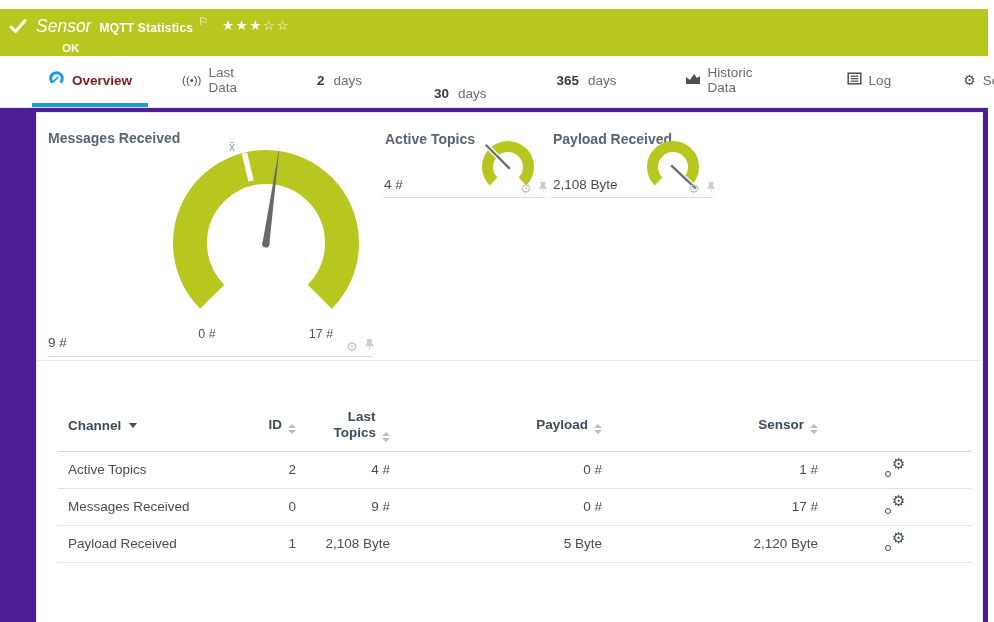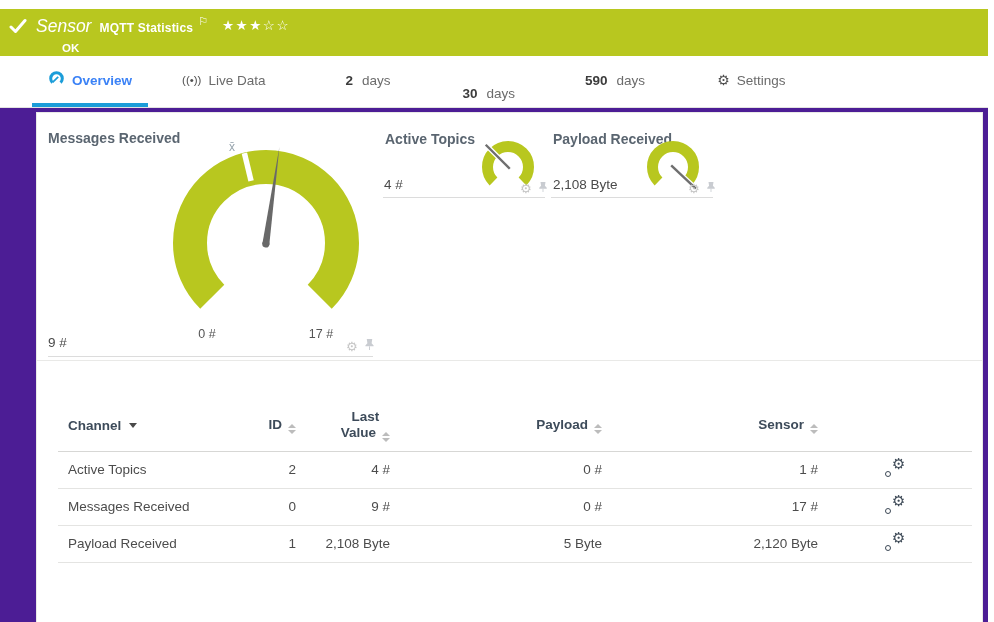--- a/index.html
+++ b/index.html
@@ -17,21 +17,21 @@
   .stars { margin-left:14px; font-size:13.5px; letter-spacing:1.5px; position:relative; top:-2px;
            font-family:"DejaVu Sans", sans-serif; }
   .status-ok { position:absolute; left:62px; top:33px; font-size:11.5px; font-weight:700; }
 
   
   .tabs { position:absolute; left:0; top:57px; width:988px; height:51px; background:#fff;
           display:flex; align-items:stretch; padding-left:32px; border-bottom:1px solid #e2e2e0; }
   .tab { display:flex; align-items:center; gap:7px; padding:0 16px; font-size:13.5px; color:#6b6b6b;
          cursor:pointer; border-bottom:4px solid transparent; }
   .tab .num { font-weight:700; color:#3c3c3c; margin-right:2px; }
-  .tab.active { color:#3b82f6; font-weight:700; border-bottom-color:#1b9dd9; }
+  .tab.active { color:#7f1d1d; font-weight:700; border-bottom-color:#1b9dd9; }
   .tab-live   { margin-left:18px; }
   .tab-d2     { margin-left:48px; }
   .tab-d30    { margin-left:40px;margin-top:27px; }
   .tab-d365   { margin-left:38px; }
   .tab-hist   { margin-left:36px; }
   .tab-log    { margin-left:62px; }
   .tab-set    { margin-left:40px; }
   .glyph-icon { font-family:"DejaVu Sans", sans-serif; font-size:14px; color:#4f4f4f; }
   .broadcast  { font-size:11.5px; color:#4f4f4f; letter-spacing:0; }
 
@@ -96,33 +96,52 @@
       <span>
         <svg width="17" height="17" viewBox="0 0 17 17">
             <path d="M4.4,12.6 A5.8,5.8 0 1 1 12.6,12.6" fill="none" stroke="#1b9dd9" stroke-width="3"></path>
             <line x1="10.2" y1="6.8" x2="4.6" y2="12.4" stroke="#1b9dd9" stroke-width="1.7"></line>
           </svg>
       </span>
       <span>Overview</span>
     </div>
     <div class="tab tab-live">
       <span class="broadcast">((•))</span>
-      <span>Live Data</span>
+      <span>Last Data</span>
     </div>
     <div class="tab tab-d2">
       <span class="num">2</span>
       <span>days</span>
     </div>
     <div class="tab tab-d30">
       <span class="num">30</span>
       <span>days</span>
     </div>
     <div class="tab tab-d365">
-      <span class="num">590</span>
+      <span class="num">365</span>
       <span>days</span>
+    </div>
+    <div class="tab tab-hist">
+      <span>
+        <svg width="16" height="14" viewBox="0 0 16 14">
+            <polygon points="1,12 1,5 5,8 9,2 12,6 15,4 15,12" fill="#4f4f4f"></polygon>
+          </svg>
+      </span>
+      <span>Historic Data</span>
+    </div>
+    <div class="tab tab-log">
+      <span>
+        <svg width="15" height="13" viewBox="0 0 15 13">
+            <rect x="1.2" y="1.2" width="12.6" height="10.6" fill="none" stroke="#4f4f4f" stroke-width="1.5"></rect>
+            <line x1="3.5" y1="4.2" x2="11.5" y2="4.2" stroke="#4f4f4f" stroke-width="1.2"></line>
+            <line x1="3.5" y1="6.7" x2="11.5" y2="6.7" stroke="#4f4f4f" stroke-width="1.2"></line>
+            <line x1="3.5" y1="9.2" x2="11.5" y2="9.2" stroke="#4f4f4f" stroke-width="1.2"></line>
+          </svg>
+      </span>
+      <span>Log</span>
     </div>
     <div class="tab tab-set">
       <span class="glyph-icon">⚙</span>
       <span>Settings</span>
     </div>
   </nav>
 
   <div class="content">
 
     <section class="card card-gauges">
@@ -206,21 +225,21 @@
           </colgroup>
         <thead>
           <tr>
             <th class="c-channel"><span>Channel</span><span class="caret-down"></span></th>
             <th><span>ID</span><span class="sort">
                   <i class="up"></i>
                   <i class="dn"></i>
                 </span></th>
             <th>
               <span class="lv-wrap"><span>Last</span><br>
-              <span>Value</span><span class="sort">
+              <span>Topics</span><span class="sort">
                     <i class="up"></i>
                     <i class="dn"></i>
                   </span></span>
             </th>
             <th><span>Payload</span><span class="sort">
                   <i class="up"></i>
                   <i class="dn"></i>
                 </span></th>
             <th><span>Sensor</span><span class="sort">
                   <i class="up"></i>

